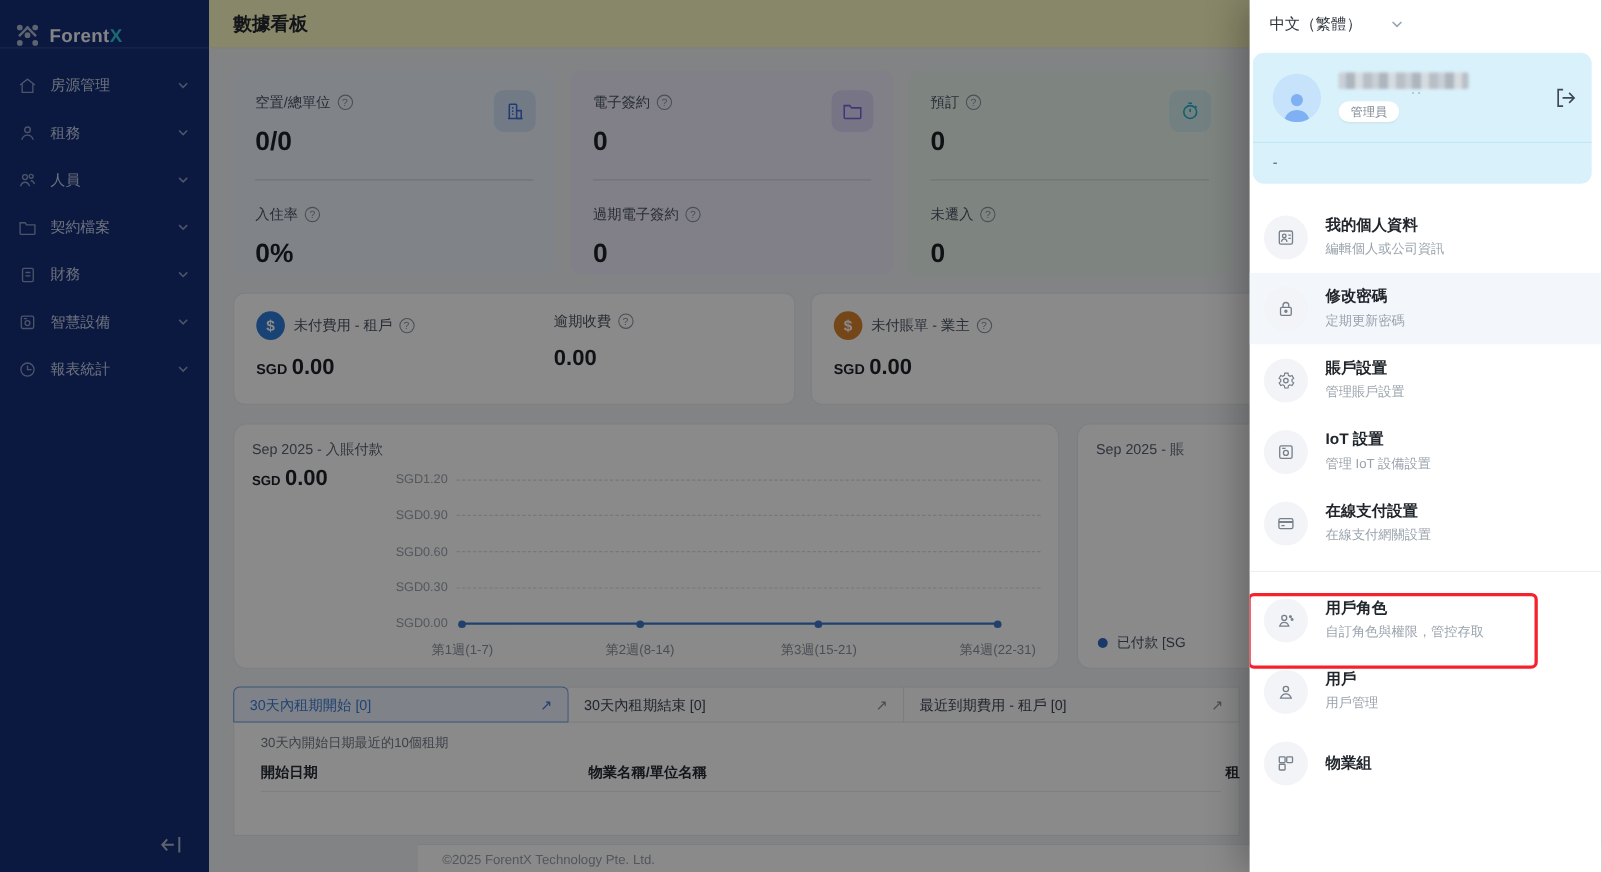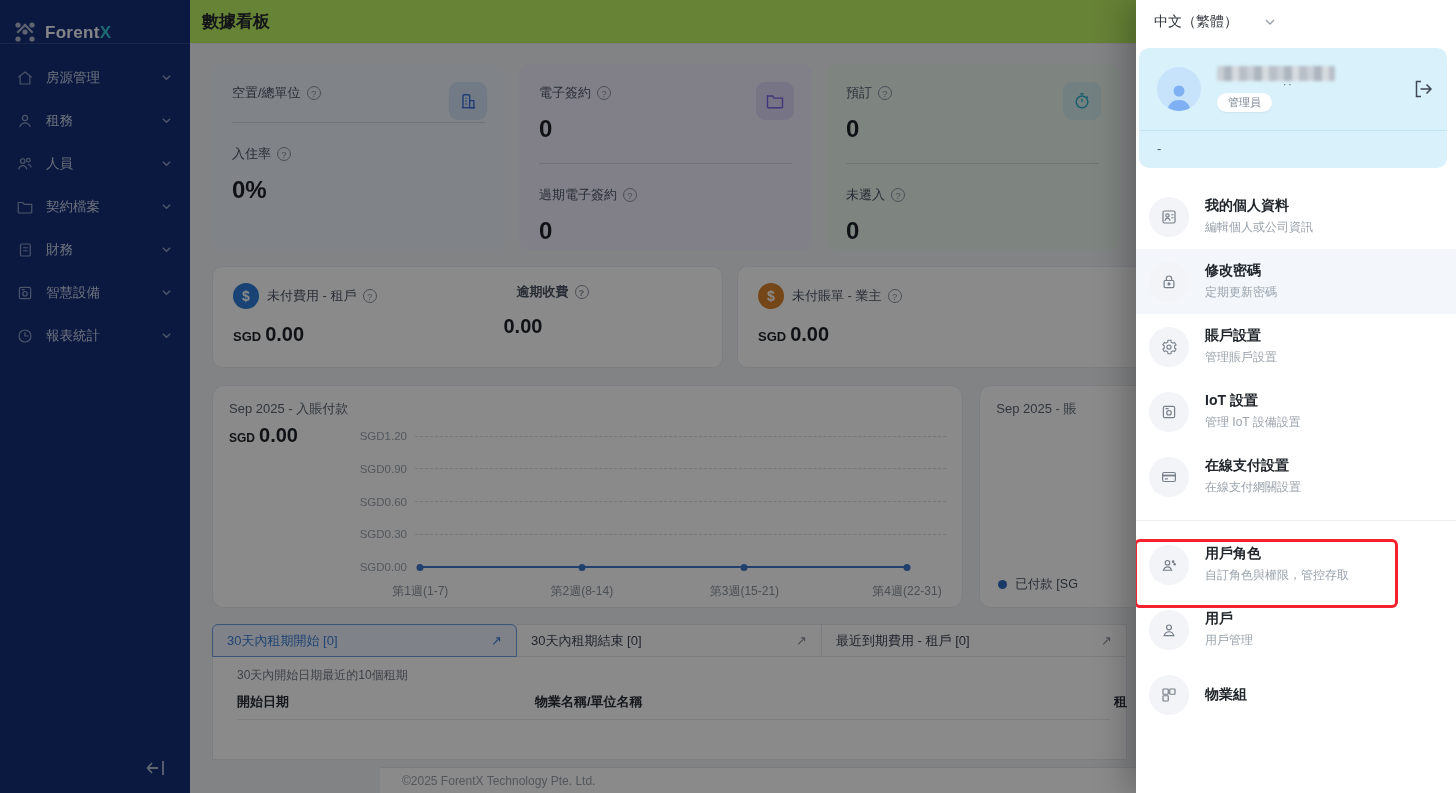--- a/index.html
+++ b/index.html
@@ -14,21 +14,21 @@
   .logo-text .accent { color:#35c3d6; }
   .nav { padding-top:12px; }
   .nav-item { height:43px; display:flex; align-items:center; padding:0 18px 0 16px; color:#c9d2e6; cursor:pointer; }
   .nav-item .nav-icon { width:18px; height:18px; color:#8e9cc4; margin-right:12px; flex:0 0 auto; }
   .nav-item .nav-label { font-size:13.5px; flex:1; }
   .nav-item .chev { width:11px; height:11px; color:#8e9cc4; }
   .collapse-btn { position:absolute; right:22px; bottom:16px; width:22px; height:18px; color:#aeb8cf; cursor:pointer; }
 
   
   .main { position:absolute; left:190px; top:0; right:0; height:793px; }
-  .topbar { height:44px; background:#bef264; border-bottom:1px solid #e7e8ec; display:flex; align-items:center; padding-left:12px; }
+  .topbar { height:44px; background:#fef9c3; border-bottom:1px solid #e7e8ec; display:flex; align-items:center; padding-left:22px; }
   .page-title { font-size:17px; font-weight:bold; color:#23282f; }
   .content { padding:20px 0 0 22px; }
 
   .stats-row { display:flex; gap:14px; }
   .stat-card { width:293px; height:186px; border-radius:10px; padding:20px 20px 18px 20px; position:relative; }
   .stat-label-row { display:flex; align-items:center; gap:6px; font-size:13px; color:#4a5362; }
   .help-dot { width:14px; height:14px; border:1px solid #8a939f; border-radius:50%; color:#8a939f; font-size:9.5px; display:inline-flex; align-items:center; justify-content:center; cursor:pointer; }
   .stat-value { font-size:24px; font-weight:bold; color:#1c2128; margin-top:13px; }
   .stat-divider { border-top:1px solid rgba(80,90,110,0.18); margin:20px 0 22px 0; }
   .chip { position:absolute; top:18px; right:18px; width:38px; height:38px; border-radius:9px; display:flex; align-items:center; justify-content:center; }
@@ -37,21 +37,21 @@
   .pay-row { display:flex; gap:14px; margin-top:16px; }
   .pay-card { width:511px; height:102px; background:#fff; border:1px solid #e7e9ef; border-radius:10px; padding:16px 20px; display:flex; }
   .pay-col { width:50%; }
   .pay-head { display:flex; align-items:center; gap:8px; }
   .dollar { width:26px; height:26px; border-radius:50%; color:#fff; font-size:14px; font-weight:bold; display:flex; align-items:center; justify-content:center; }
   .pay-label { font-size:13px; color:#4a5362; display:flex; align-items:center; gap:6px; }
   .pay-value { margin-top:14px; font-size:20px; font-weight:bold; color:#1c2128; }
   .pay-value .cur { font-size:13px; margin-right:4px; }
   .pay-col.second { padding-left:2px; }
   .pay-col.second .pay-value { margin-left:34px; }
-  .pay-col.second .pay-head { margin-left:47px;font-weight:bold; }
+  .pay-col.second .pay-head { margin-left:34px; }
 
   .charts-row { display:flex; gap:16px; margin-top:17px; }
   .chart-card { position:relative; width:807px; height:223px; background:#fff; border:1px solid #e7e9ef; border-radius:12px; padding:14px 16px; }
   .chart-title { font-size:13px; color:#5a6472; }
   .chart-value { margin-top:6px; font-size:20px; font-weight:bold; color:#1c2128; }
   .chart-value .cur { font-size:12px; margin-right:4px; }
   .plot { position:absolute; left:140px; right:16px; top:44px; bottom:34px; display:flex; flex-direction:column; justify-content:space-between; }
   .grow { display:flex; align-items:center; }
   .ylab { width:54px; text-align:right; margin-right:8px; font-size:11.5px; color:#9aa3ad; flex:0 0 auto; }
   .gline { flex:1; border-top:1px dashed #d8dce2; height:0; }
@@ -216,20 +216,21 @@
     </div>
 
     <div class="content">
 
       <div class="stats-row">
         <div class="stat-card" style="background:#ecf2fc">
           <div class="stat-label-row">
               <span>空置/總單位</span>
               <span class="help-dot">?</span>
             </div>
+          <div class="stat-value">0/0</div>
           <div class="stat-divider"></div>
           <div class="stat-label-row">
               <span>入住率</span>
               <span class="help-dot">?</span>
             </div>
           <div class="stat-value">0%</div>
           <div class="chip" style="background:#d3e2f7;color:#3e6fd9">
             <svg viewBox="0 0 24 24" fill="none" stroke="currentColor" stroke-width="1.7">
                 <path d="M6 20V5.5a1 1 0 0 1 1-1h6a1 1 0 0 1 1 1V20"></path>
                 <path d="M14 20h5v-8.5h-5"></path>

